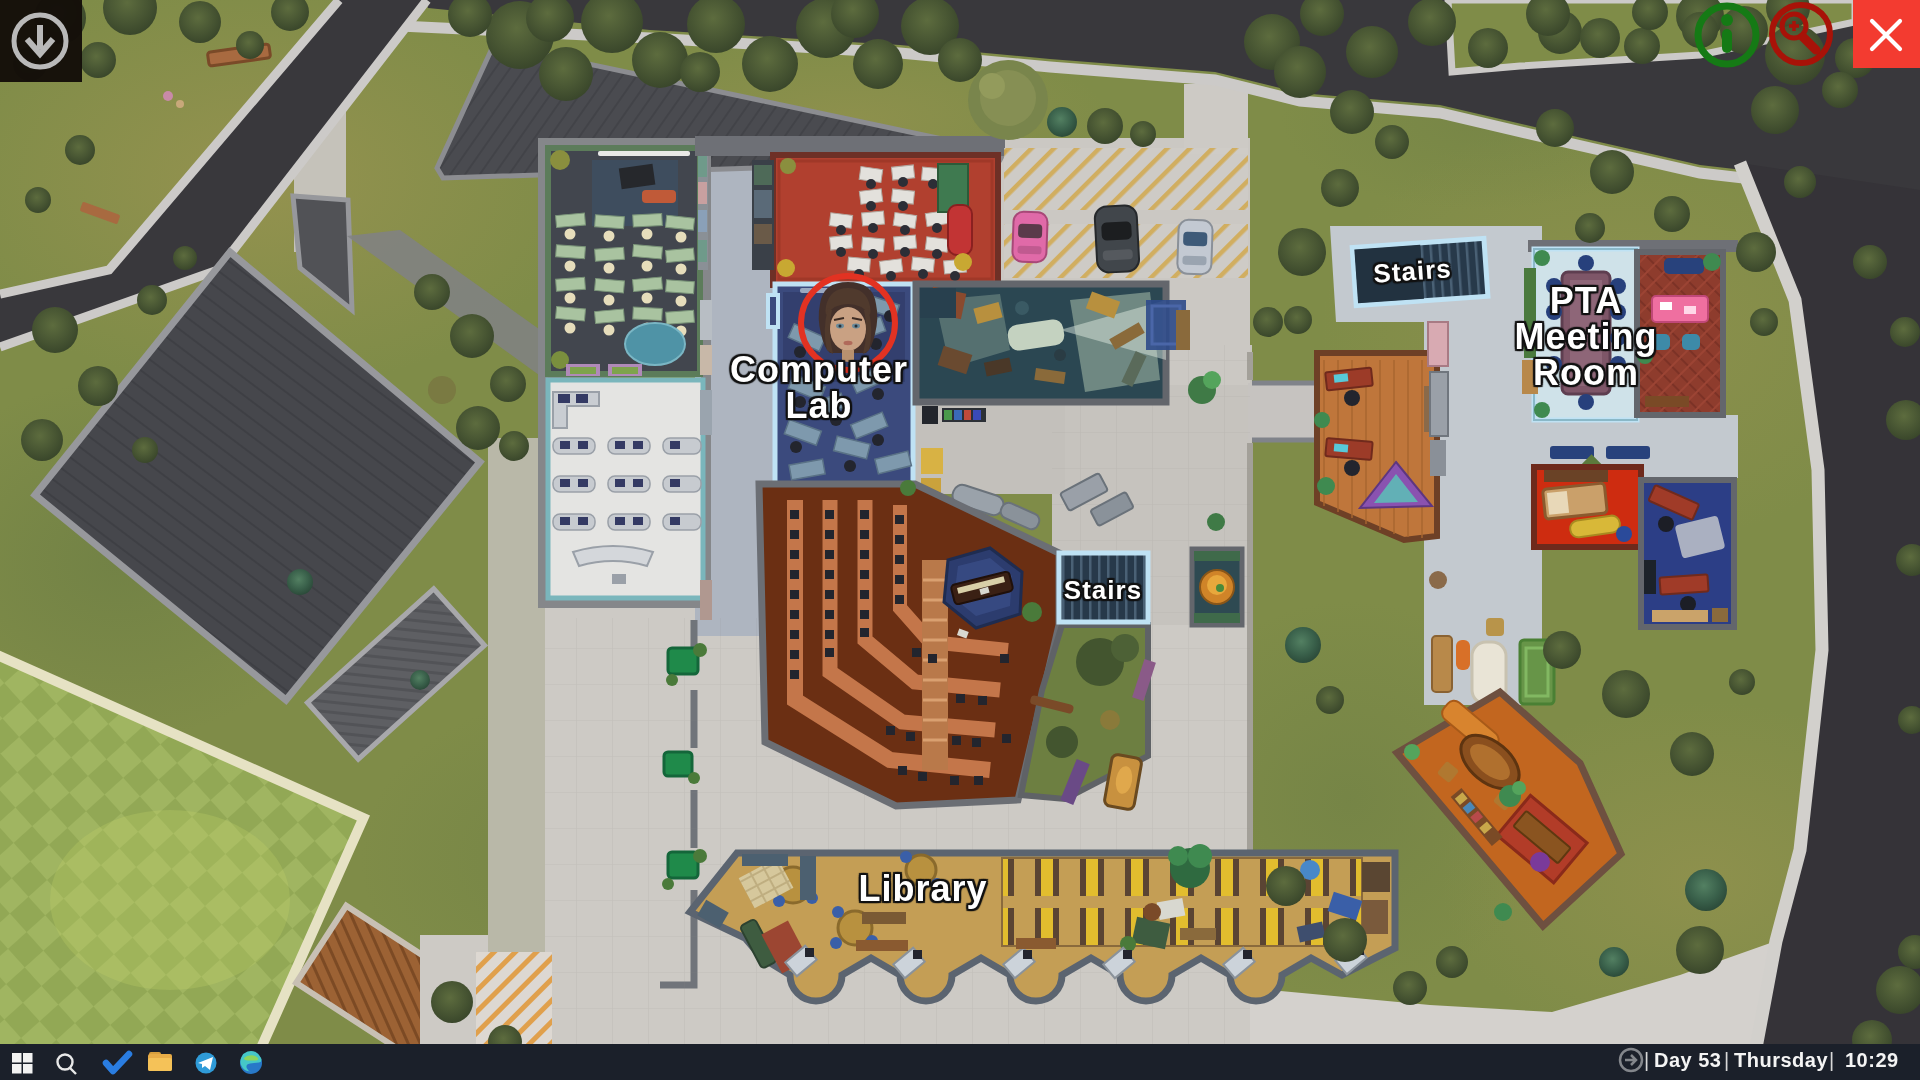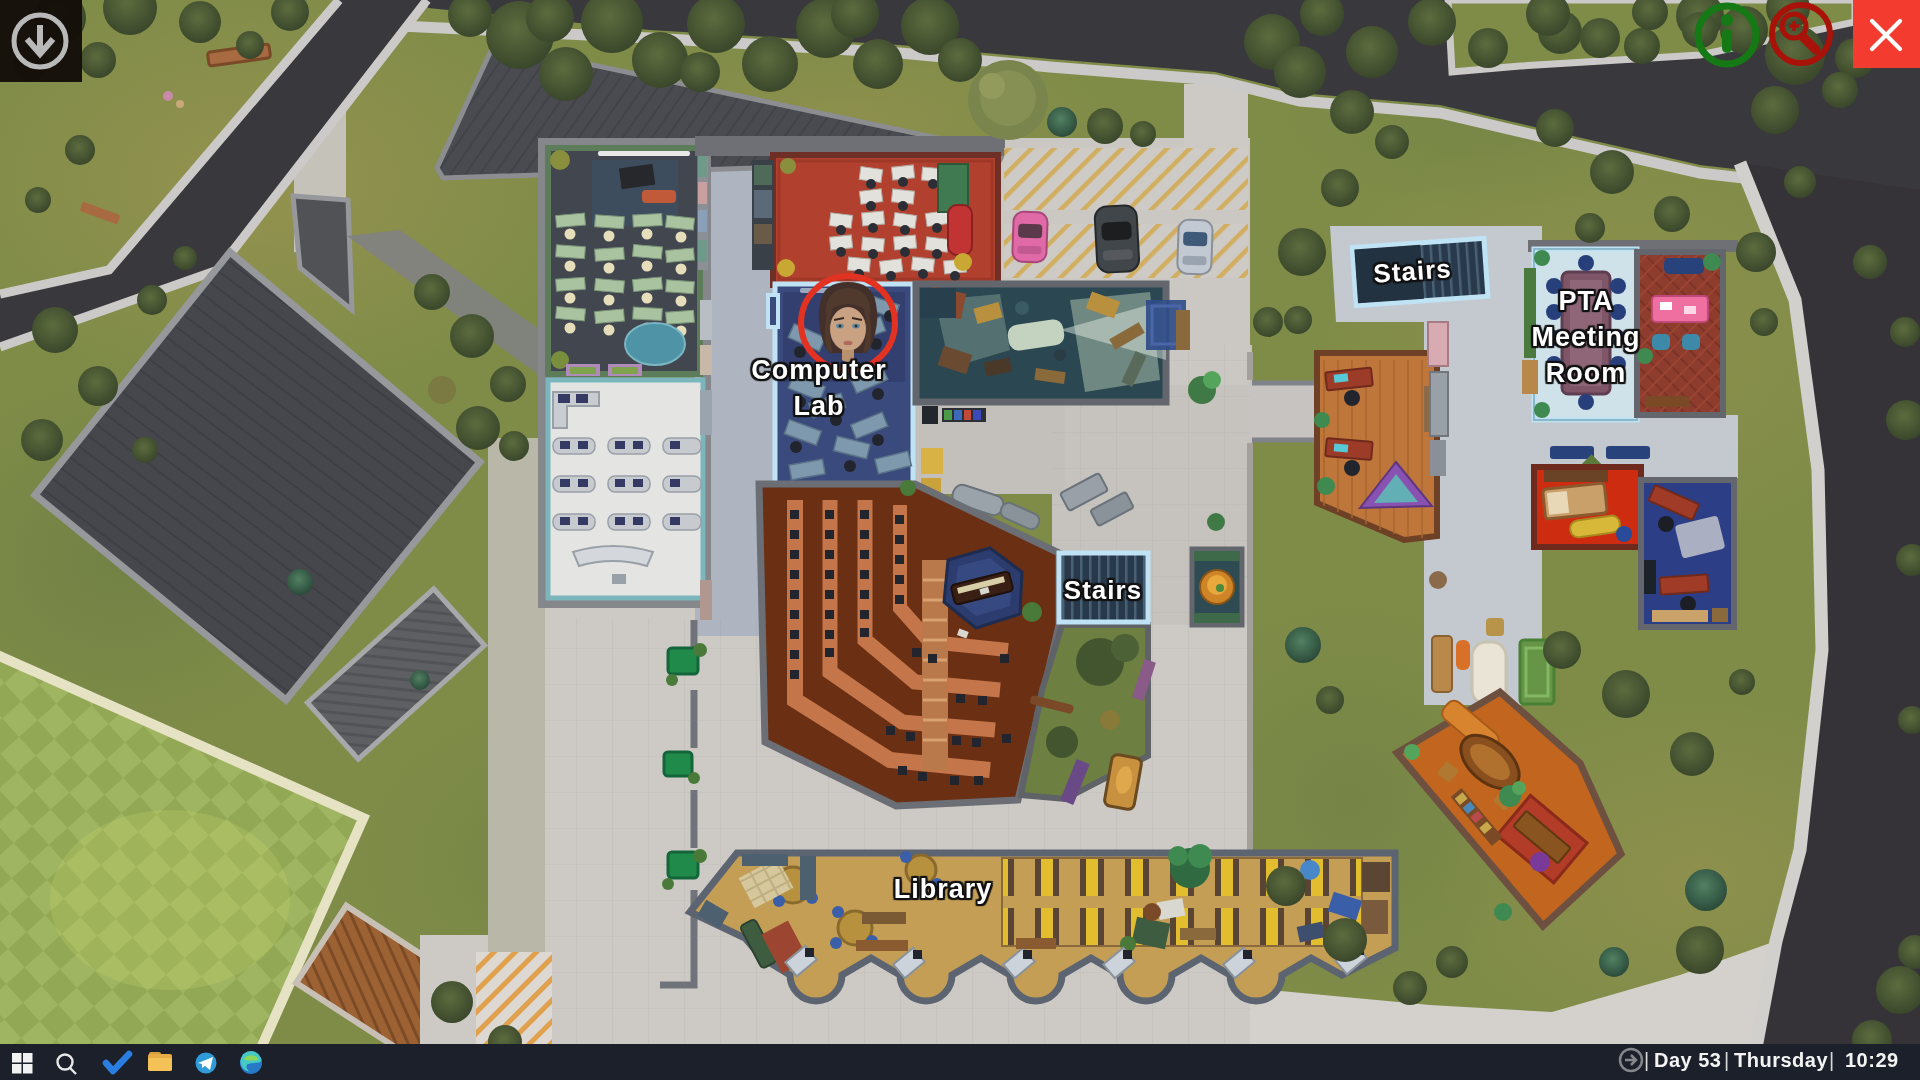--- a/index.html
+++ b/index.html
@@ -1,17 +1,17 @@
 <!DOCTYPE html>
 <html><head>
 <meta charset="utf-8">
 <style>
   html,body{margin:0;padding:0;width:1920px;height:1080px;overflow:hidden;background:#7f8c48;font-family:"Liberation Sans", sans-serif;}
   .abs{position:absolute;}
-  .maplabel{position:absolute;color:#fff;font-weight:700;font-size:27px;line-height:36px;text-align:center;
+  .maplabel{position:absolute;color:#fff;font-weight:700;font-size:36px;line-height:36px;text-align:center;
     text-shadow:-2px -2px 1px #111,2px -2px 1px #111,-2px 2px 1px #111,2px 2px 1px #111,0 -2px 1px #111,0 2px 1px #111,-2px 0 1px #111,2px 0 1px #111;
     letter-spacing:1px;}
 </style>
 </head>
 <body>
 <svg class="abs" style="left:0;top:0" width="1920" height="1080" viewBox="0 0 1920 1080">
 <defs>
   <radialGradient id="gTree" cx="45%" cy="40%" r="60%">
     <stop offset="0%" stop-color="#5d6c3e"></stop>
         <stop offset="55%" stop-color="#4a5834"></stop>
@@ -986,21 +986,21 @@
 </svg>
 
 <div class="maplabel" style="left:709px;top:352px;width:220px;">Computer<br>Lab</div>
 
 <div class="maplabel" style="left:1043px;top:572px;width:120px;font-size:26px;">Stairs</div>
 
 <div class="maplabel" style="left:1350px;top:253px;width:125px;font-size:26px;transform:rotate(-4deg);">Stairs</div>
 
 <div class="maplabel" style="left:1496px;top:283px;width:180px;">PTA<br>Meeting<br>Room</div>
 
-<div class="maplabel" style="left:863px;top:871px;width:160px;">Library</div>
+<div class="maplabel" style="left:843px;top:871px;width:160px;">Library</div>
 
 <svg class="abs" style="left:0;top:0" width="82" height="82" viewBox="0 0 82 82">
 <rect x="0" y="0" width="82" height="82" fill="#140e09" opacity="0.97"></rect>
 <circle cx="40" cy="41" r="26" fill="none" stroke="#b9b9b9" stroke-width="5"></circle>
 <line x1="40" y1="25" x2="40" y2="49" stroke="#b9b9b9" stroke-width="6"></line>
 <path d="M27,39 L40,54 L53,39" fill="none" stroke="#b9b9b9" stroke-width="6"></path>
 </svg>
 
 <svg class="abs" style="left:1690px;top:0" width="230" height="70" viewBox="0 0 230 70">
 

